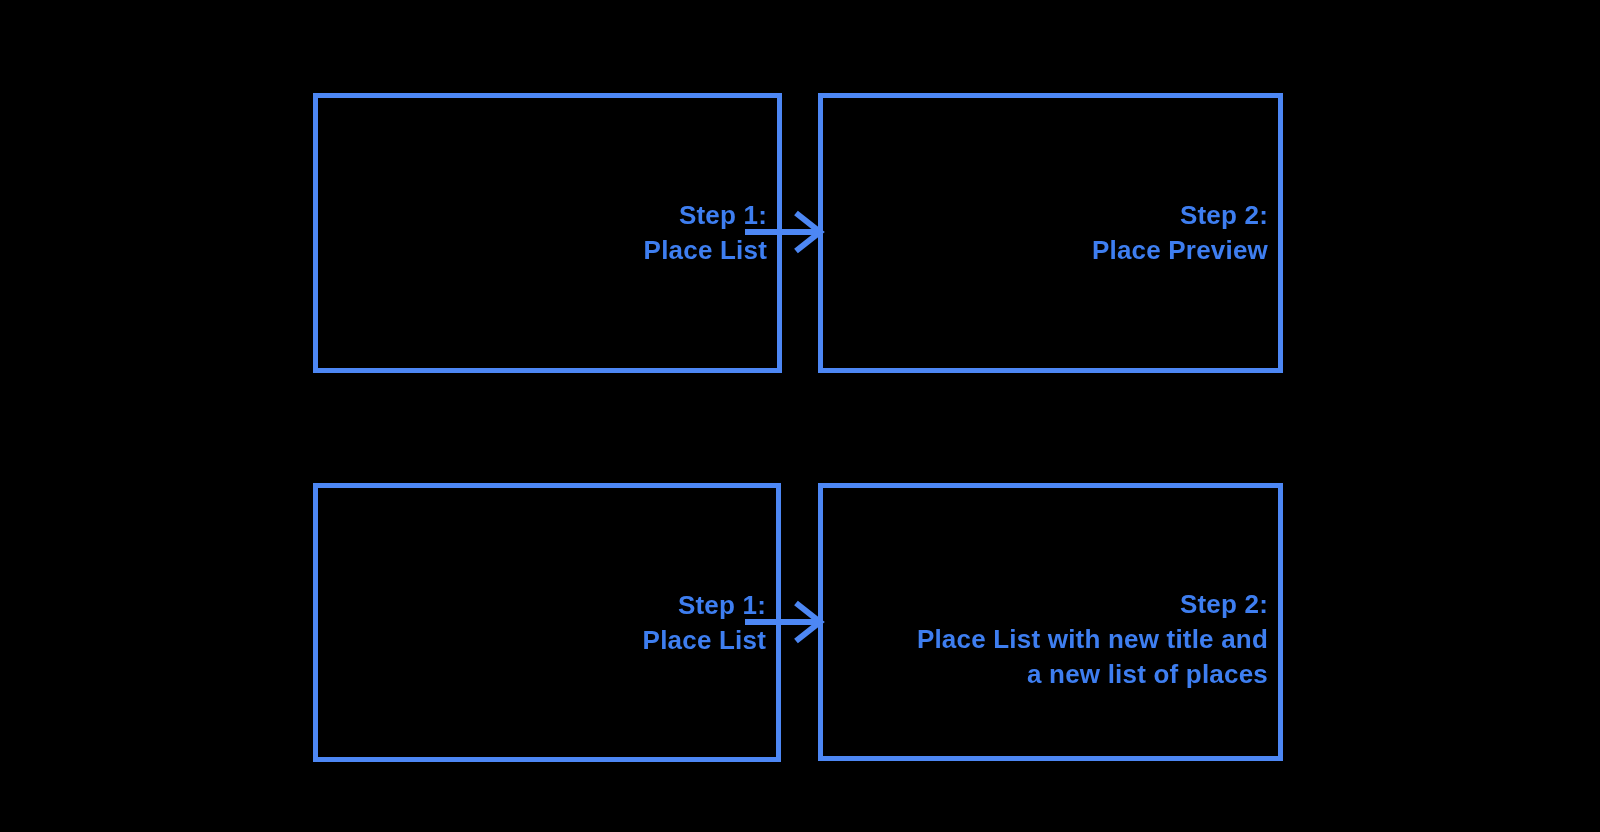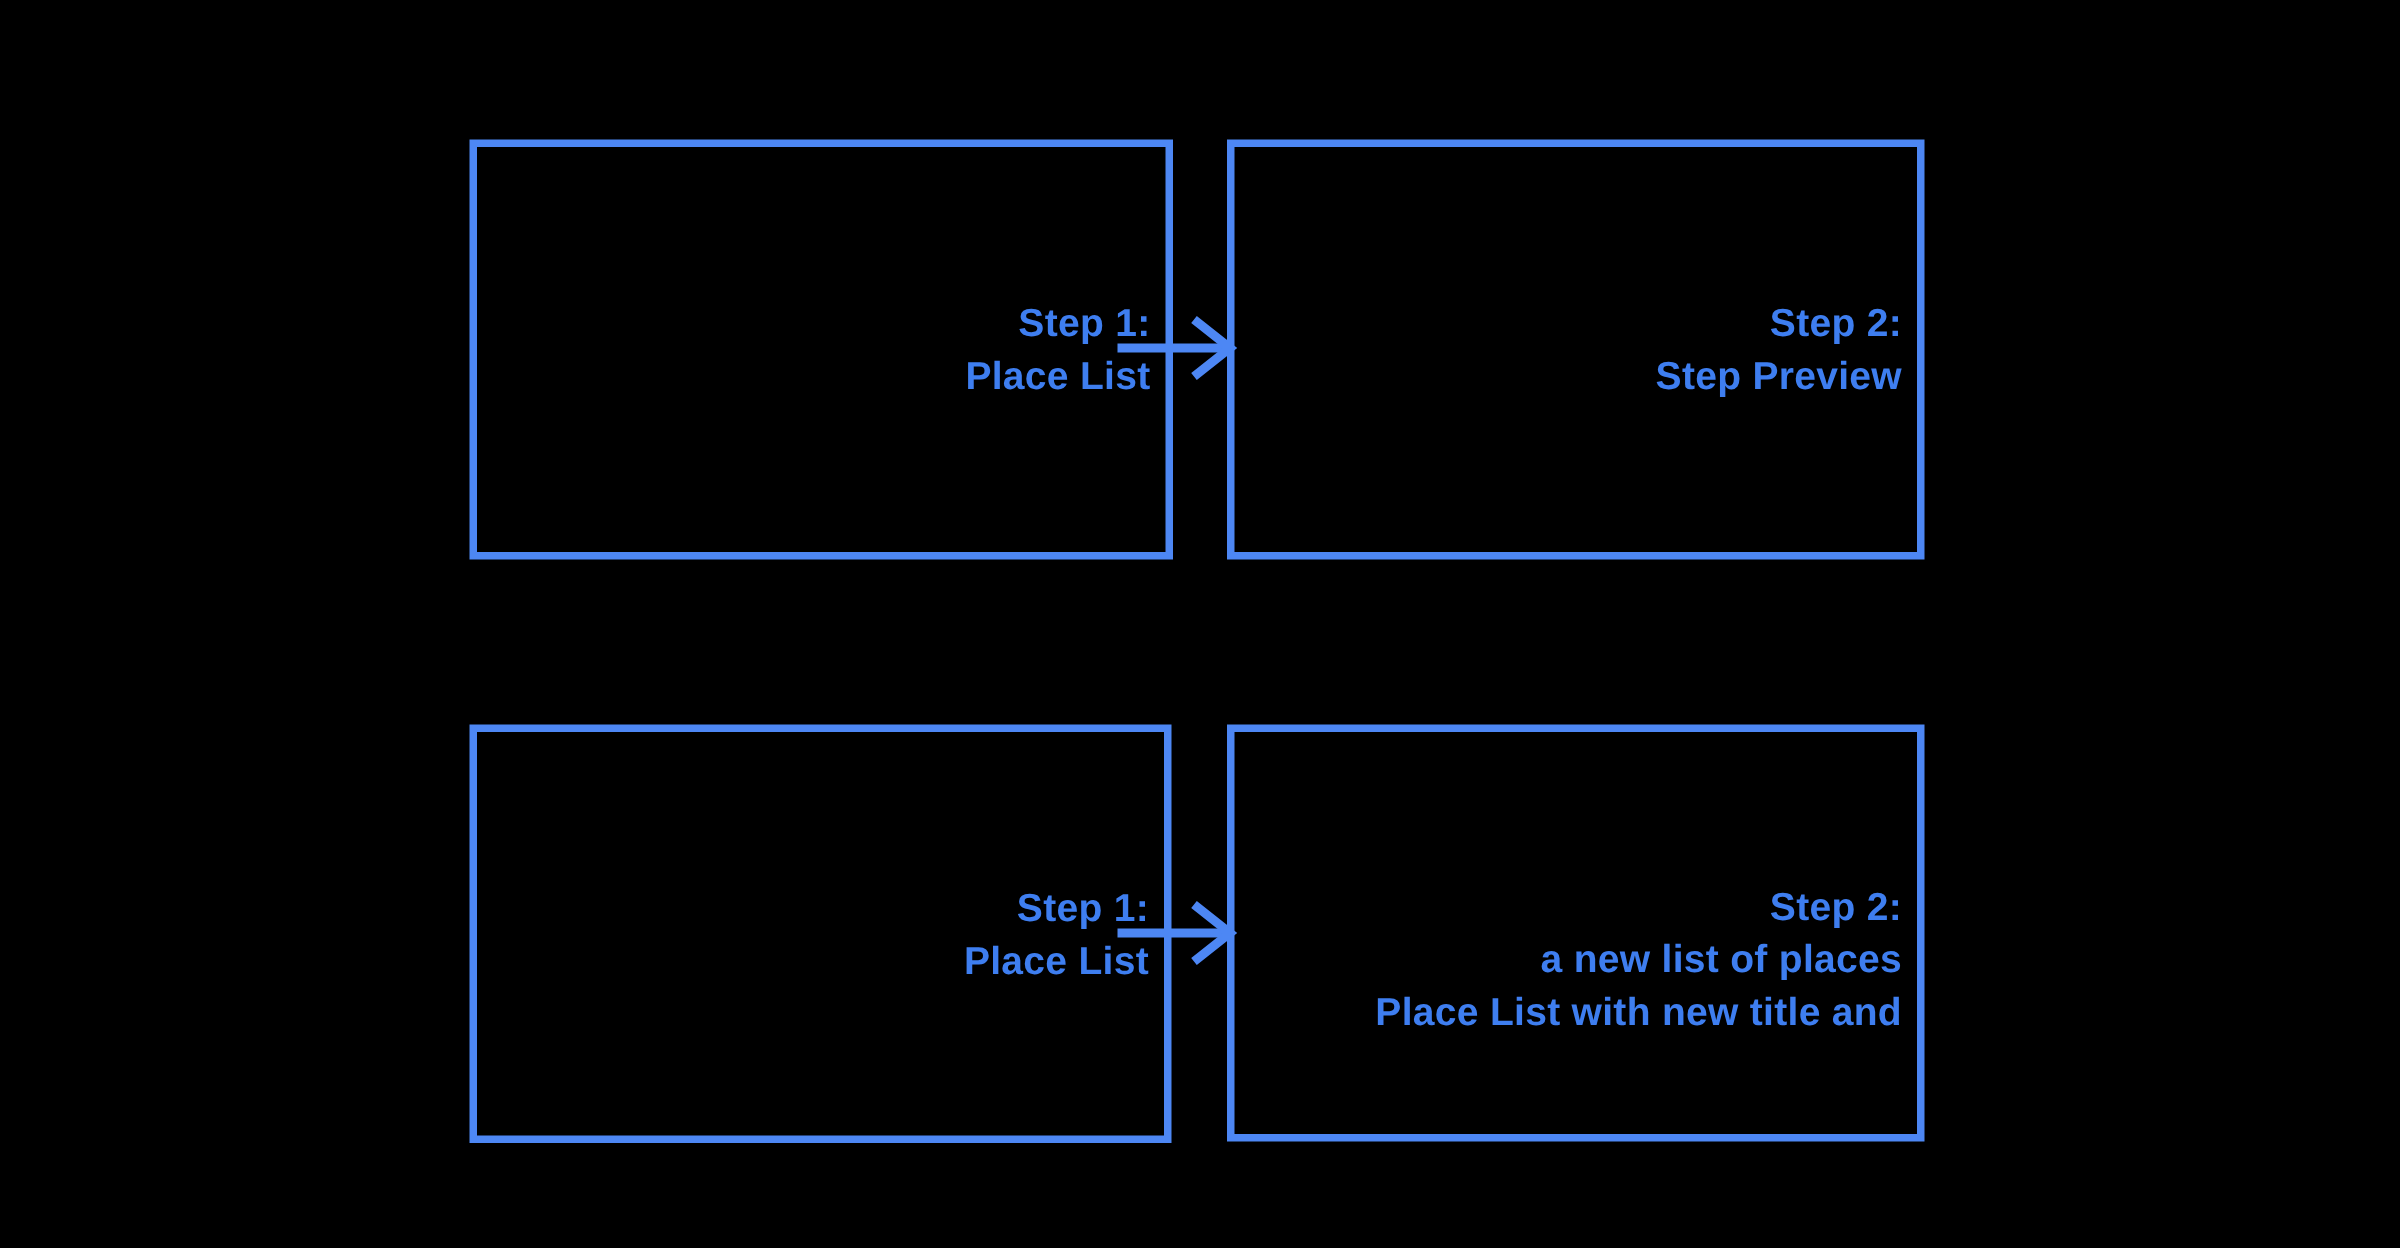--- a/index.html
+++ b/index.html
@@ -70,37 +70,37 @@
   </div>
 
   <svg class="arrow-svg" style="left:738px;top:206px" viewBox="0 0 88 52">
     <line class="arrow-line" x1="7" y1="26" x2="82" y2="26"></line>
     <polyline class="arrow-head" points="58,7 82,26 58,45"></polyline>
   </svg>
 
   <div class="flow-box" style="left:818px;top:93px;width:465px;height:280px">
     <div class="box-label">
       <div>Step 2:</div>
-      <div>Step Preview</div>
+      <div>Place Preview</div>
     </div>
   </div>
 
   <div class="flow-box" style="left:313px;top:483px;width:468px;height:279px">
     <div class="box-label">
       <div>Step 1:</div>
       <div>Place List</div>
     </div>
   </div>
 
   <svg class="arrow-svg" style="left:738px;top:596px" viewBox="0 0 88 52">
     <line class="arrow-line" x1="7" y1="26" x2="82" y2="26"></line>
     <polyline class="arrow-head" points="58,7 82,26 58,45"></polyline>
   </svg>
 
   <div class="flow-box" style="left:818px;top:483px;width:465px;height:278px">
     <div class="box-label">
       <div>Step 2:</div>
+      <div>Place List with new title and</div>
       <div>a new list of places</div>
-      <div>Place List with new title and</div>
     </div>
   </div>
 
 </div>
 
 </body></html>

